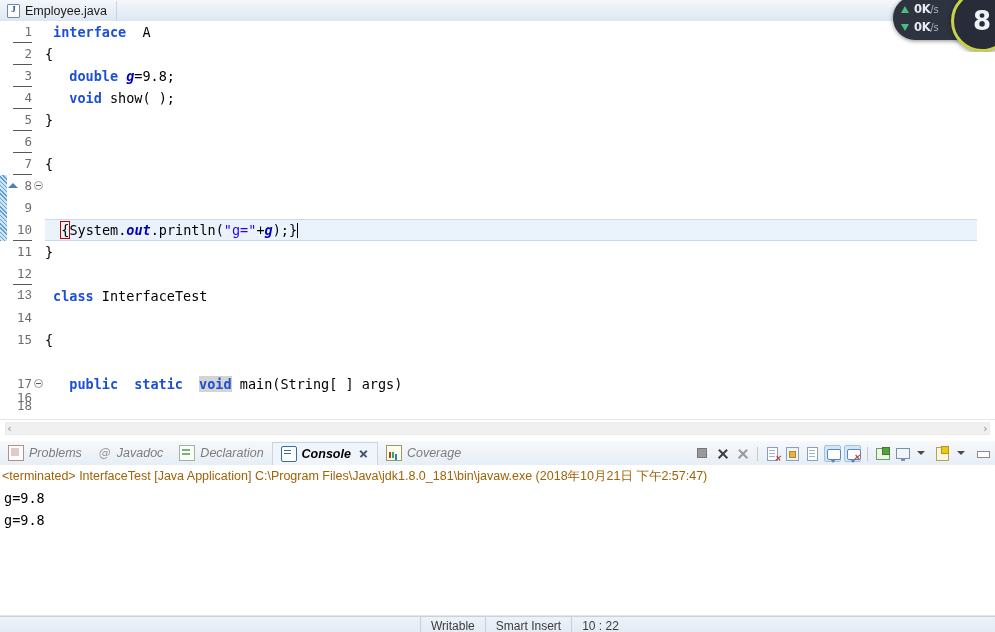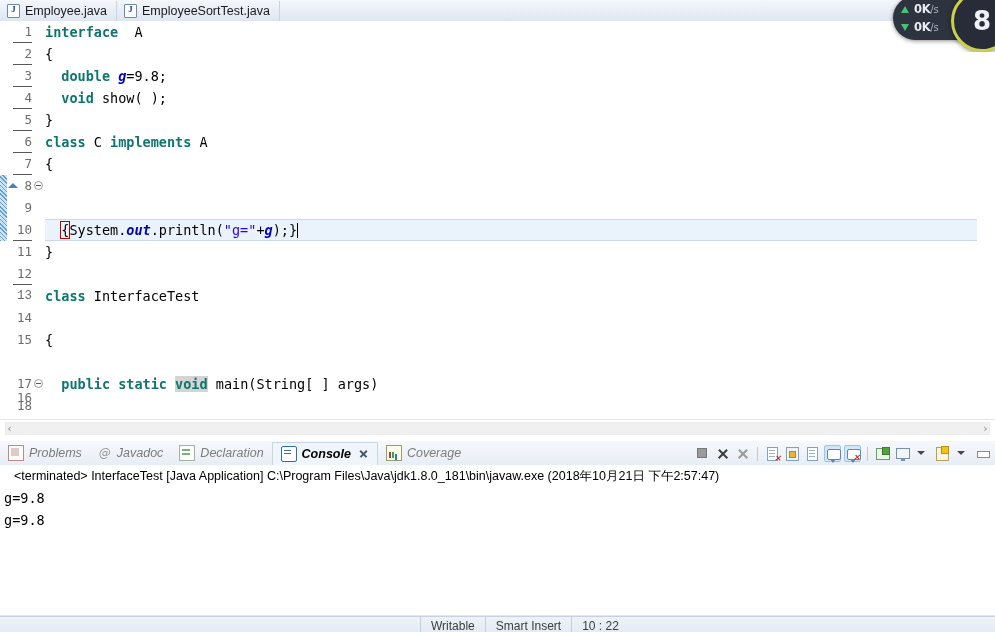--- a/index.html
+++ b/index.html
@@ -107,21 +107,21 @@
     position:absolute;left:0;right:0;height:22px;line-height:22px;
     font-family:"DejaVu Sans Mono","Liberation Mono",monospace;
     font-size:13.5px;white-space:pre;color:#000;
   }
   .cline.hl{background:#eaf2fb;}
   .hlborder{
     position:absolute;left:0;right:0;height:22px;
     border-top:1px solid #c8daee;border-bottom:1px solid #c8daee;
     box-sizing:border-box;pointer-events:none;
   }
-  .kw{color:#0f766e;font-weight:700;}
+  .kw{color:#1d4ed8;font-weight:700;margin-left:8px;}
   .fld{color:#0000c0;font-weight:700;font-style:italic;}
   .str{color:#2a00ff;}
   .occ{background:#d4d4d4;}
   .bmatch{
     outline:1px solid #c00000;outline-offset:0px;
   }
   .caret{
     display:inline-block;width:1px;height:15px;background:#000;
     vertical-align:-3px;
   }
@@ -222,23 +222,23 @@
   .consoleout{
     position:absolute;left:0;top:24px;width:995px;height:150px;
     background:#ffffff;overflow:hidden;
   }
   .cout-line{
     height:22px;line-height:22px;padding-left:4px;
     font-family:"DejaVu Sans Mono","Liberation Mono",monospace;
     font-size:13.5px;color:#000;white-space:pre;
   }
   .cout-head{
-    height:22px;line-height:22px;padding-left:14px;
+    height:22px;line-height:22px;padding-left:2px;
     font-family:"Liberation Sans",sans-serif;
-    font-size:12.5px;color:#000000;white-space:pre;
+    font-size:12.5px;color:#a16207;white-space:pre;
   }
 
   
   .status{
     position:absolute;left:0;top:616px;width:995px;height:16px;
     background:linear-gradient(to bottom,#eef2f8,#e3eaf4);
     border-top:1px solid #c6d2e0;
     display:flex;align-items:center;
     font-size:12px;color:#3c3c3c;overflow:hidden;
   }
@@ -281,24 +281,20 @@
 </style>
 </head>
 <body>
 
 <div class="app">
 
   <div class="tabbar">
     <div class="tab">
       <span class="jicon"></span>
       <span>Employee.java</span>
-    </div>
-    <div class="tab">
-      <span class="jicon"></span>
-      <span>EmployeeSortTest.java</span>
     </div>
   </div>
 
   <div class="editor">
 
     <div class="changebar">
       <div class="seg" style="top:154px;height:66px;"></div>
     </div>
 
     <div class="gutter">
@@ -338,21 +334,20 @@
       <div class="cline" style="top:0px;"><span class="kw">interface</span>  <span>A</span></div>
 
       <div class="cline" style="top:22px;"><span>{</span></div>
 
       <div class="cline" style="top:44px;">  <span class="kw">double</span> <span class="fld">g</span><span>=9.8;</span></div>
 
       <div class="cline" style="top:66px;">  <span class="kw">void</span> <span>show( );</span></div>
 
       <div class="cline" style="top:88px;"><span>}</span></div>
 
-      <div class="cline" style="top:110px;"><span class="kw">class</span> <span>C</span> <span class="kw">implements</span> <span>A</span></div>
 
       <div class="cline" style="top:132px;"><span>{</span></div>
 
 
       <div class="cline" style="top:176px;"></div>
 
       <div class="cline hl" style="top:198px;">  <span class="bmatch">{</span><span>System.</span><span class="fld">out</span><span>.println(</span><span class="str">"g="</span><span>+</span><span class="fld">g</span><span>);}</span><span class="caret"></span></div>
       <div class="hlborder" style="top:198px;"></div>
 
       <div class="cline" style="top:220px;"><span>}</span></div>

